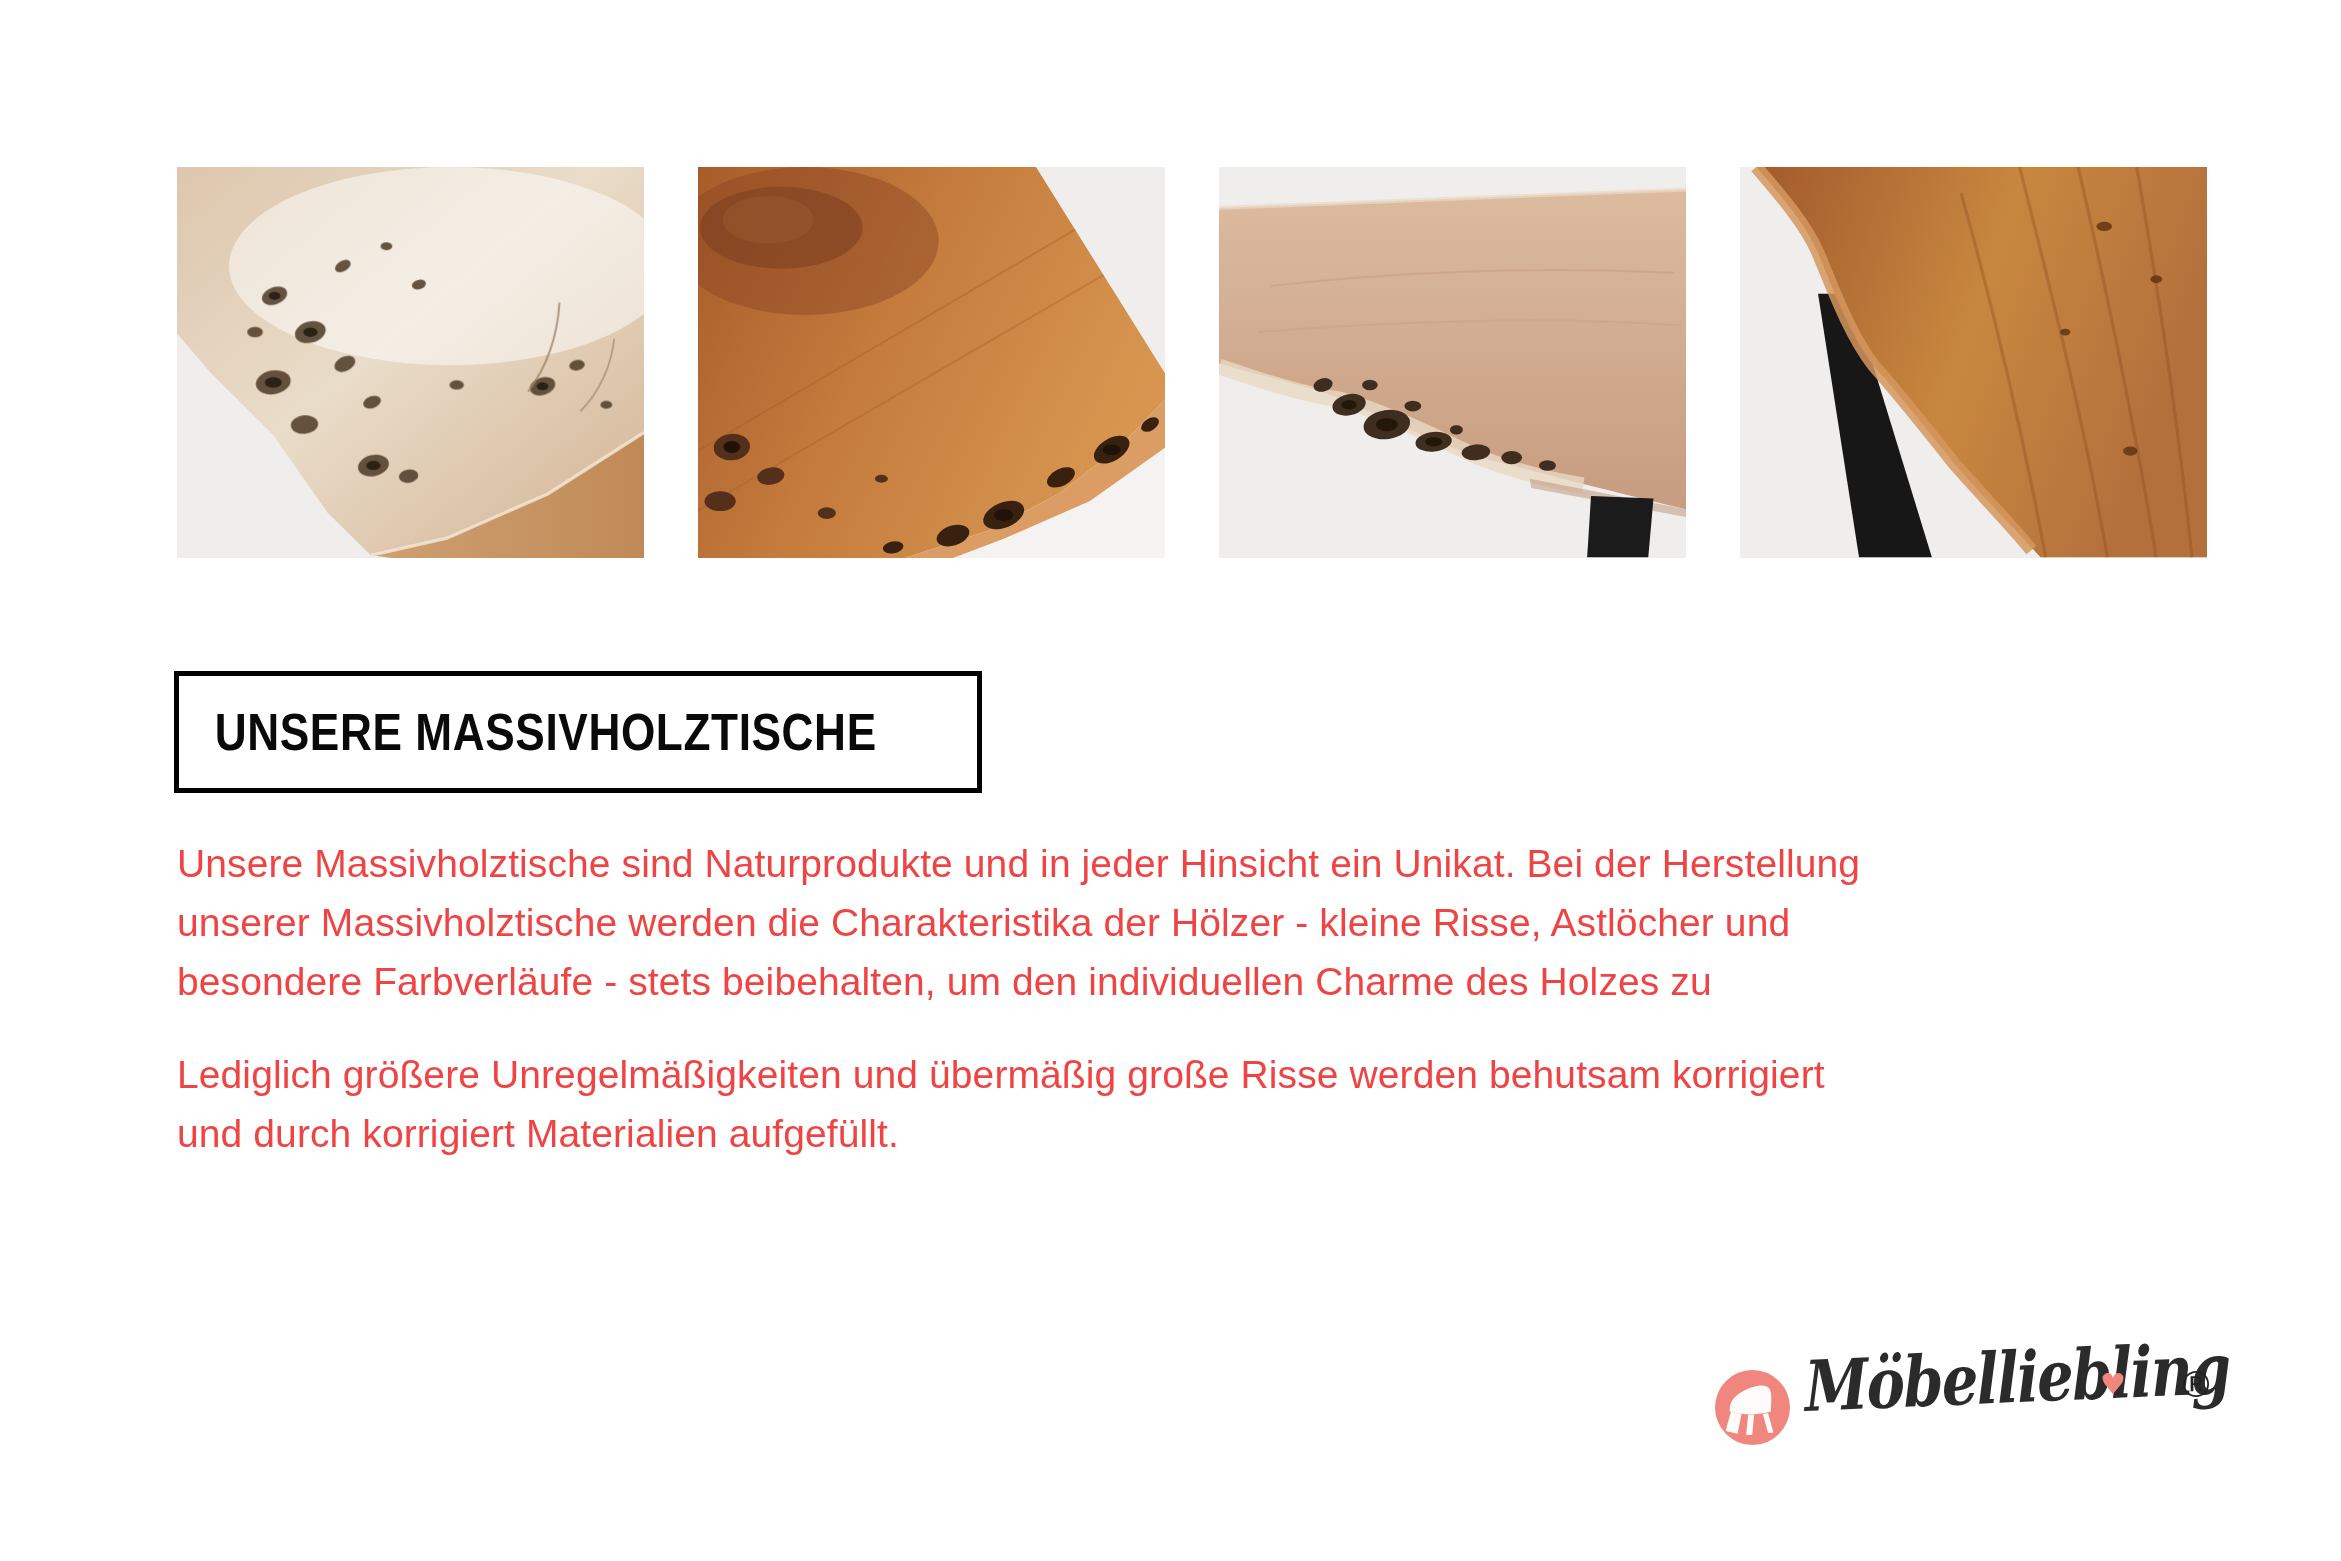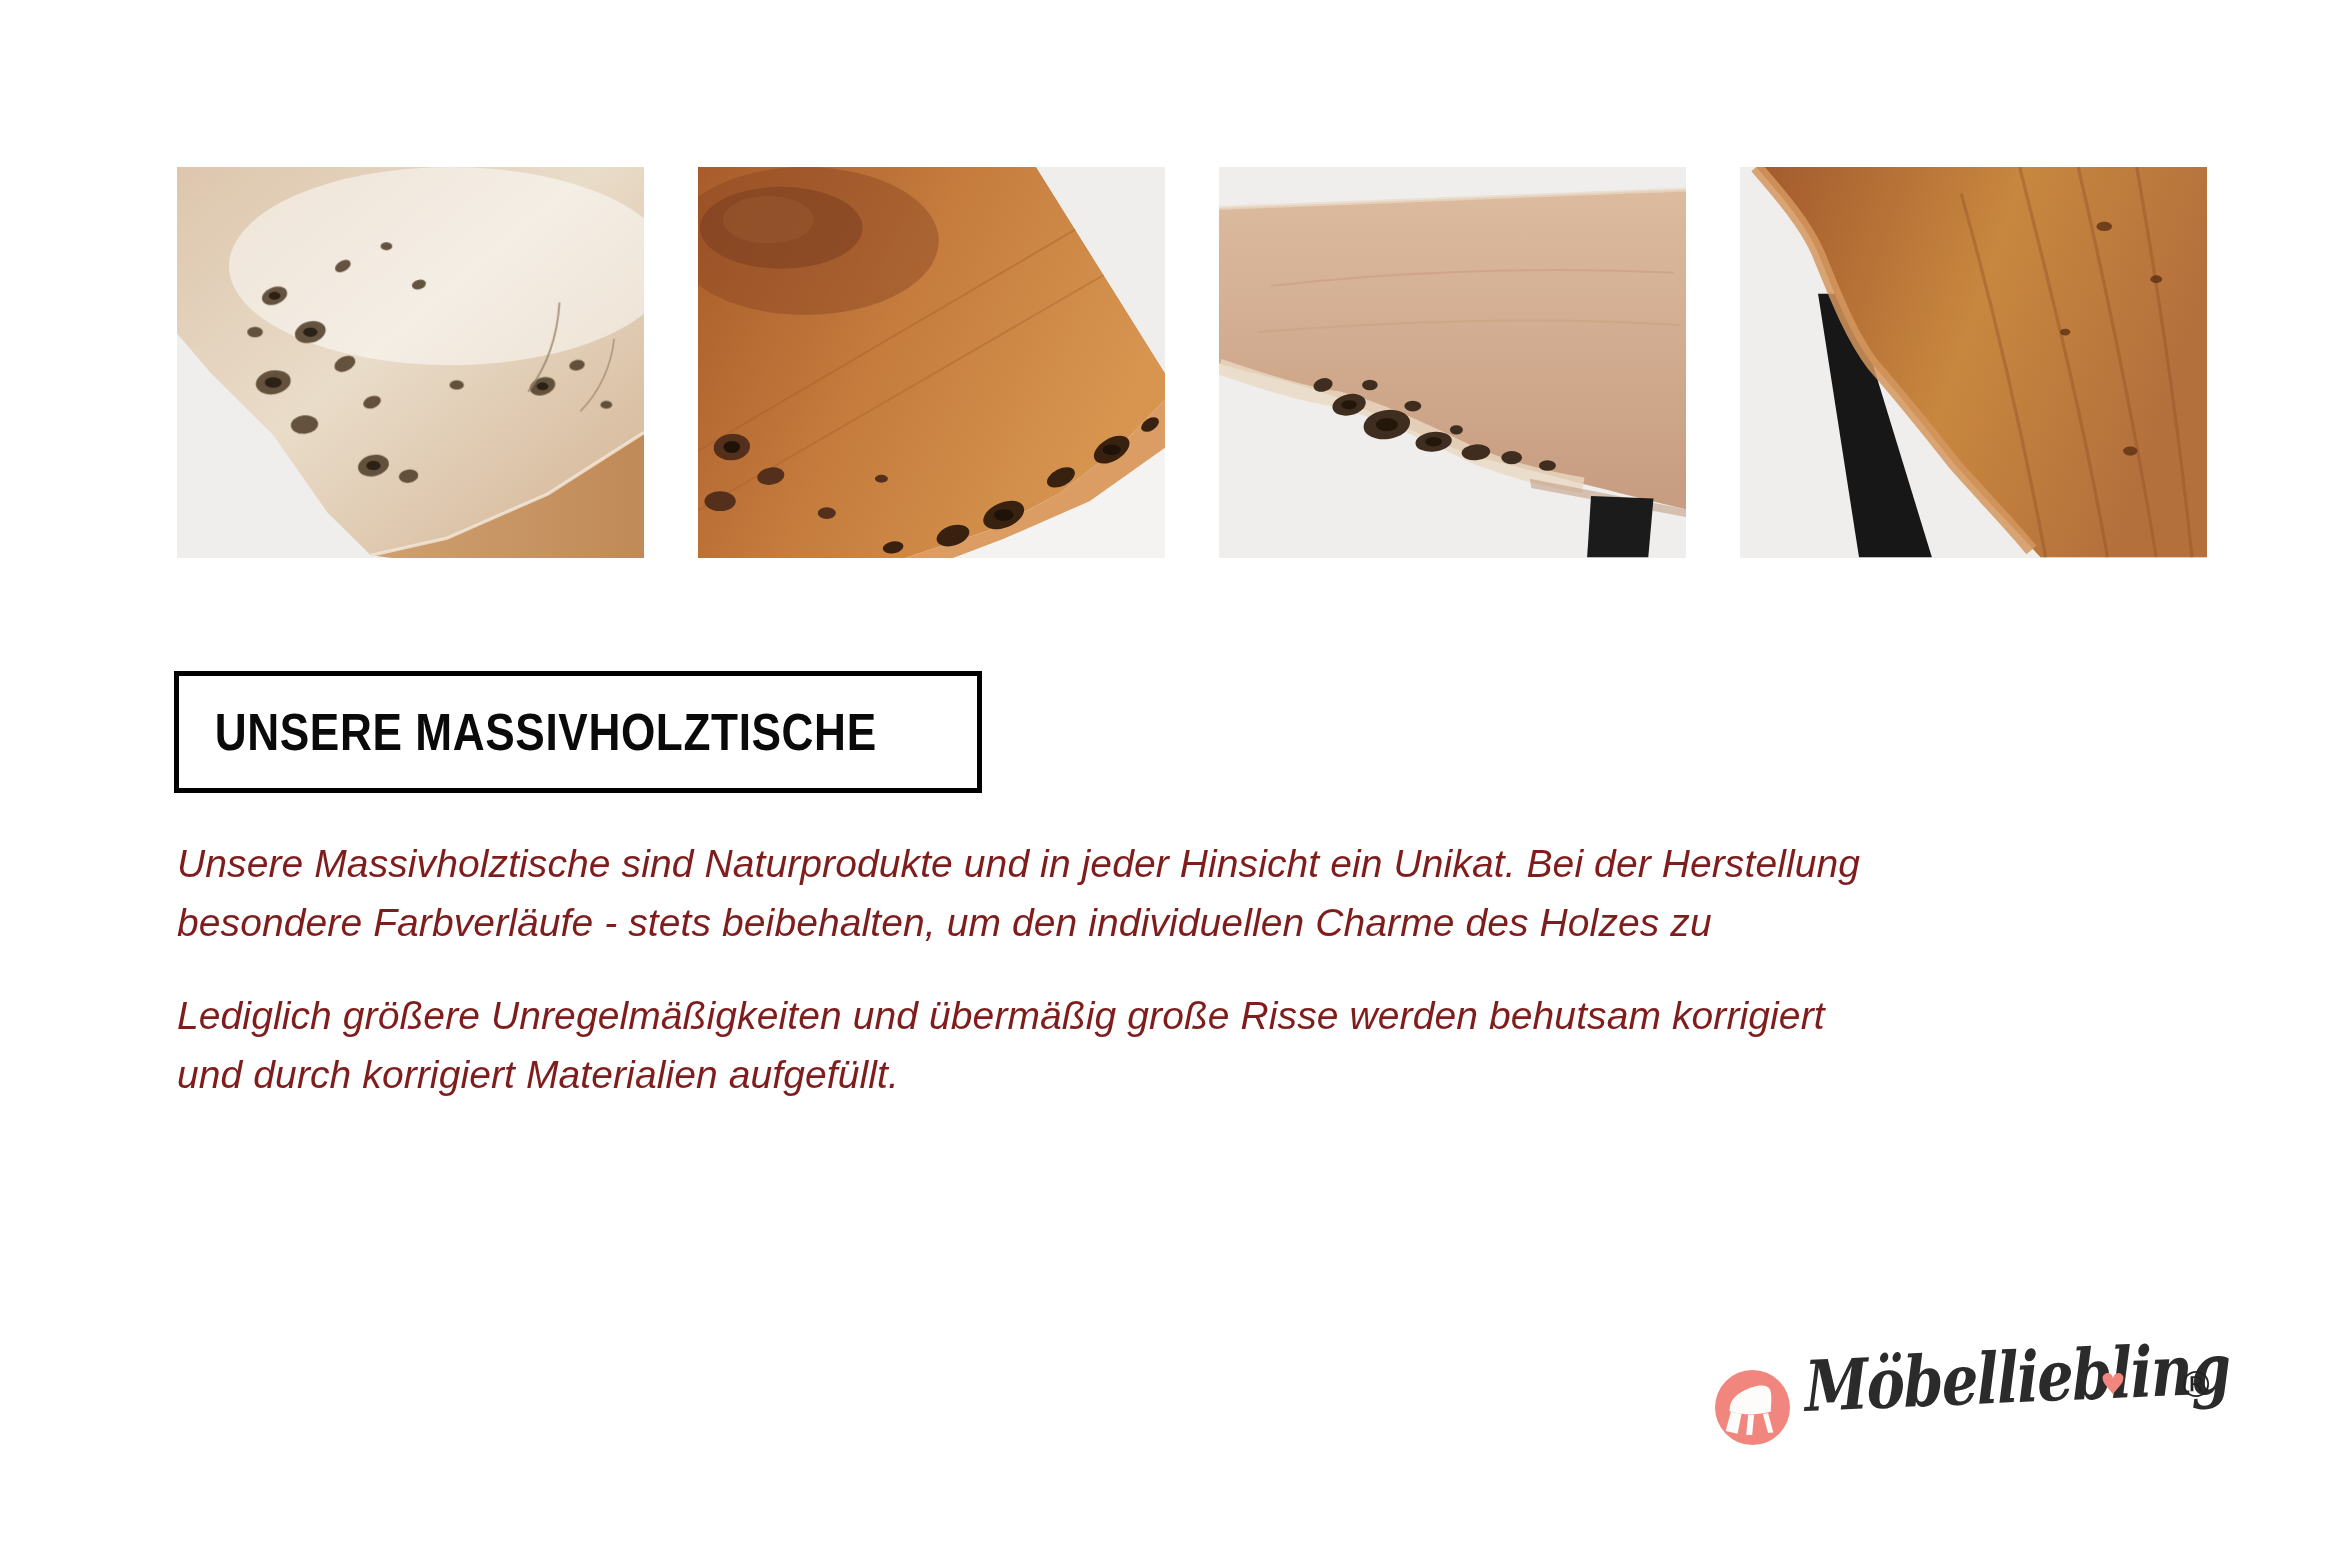--- a/index.html
+++ b/index.html
@@ -18,21 +18,21 @@
   .heading-box .head{display:inline-block;padding-left:42px;font-weight:700;font-size:52px;
                letter-spacing:0.7px;color:#0a0a0a;white-space:nowrap;
                transform:scaleX(.85);transform-origin:left center;}
 
   
   .copy{position:absolute;left:177px;top:834px;color:#181818;}
   .para{margin:0 0 34px 0;padding:0;}
   .para.p2{margin-bottom:46px;}
   .para.p3{margin-bottom:0;}
   .line{display:block;font-size:39px;line-height:59px;white-space:nowrap;
-        font-weight:400;letter-spacing:0.1px;color:#7f1d1d;font-style:italic;}
+        font-weight:400;letter-spacing:0.1px;color:#ef4444;}
 
   
   .logo{position:absolute;left:1715px;top:1355px;width:621px;height:185px;}
   .logo-mark{position:absolute;left:0;top:14.5px;width:75px;height:75px;}
   .logo-script{position:absolute;left:91px;top:-9.3px;font-family:"DejaVu Serif", serif;
         font-style:italic;font-weight:700;font-size:70px;line-height:82px;color:#2b2b2b;
         letter-spacing:-2px;white-space:nowrap;
         transform:scaleX(.82) rotate(-2deg);transform-origin:left bottom;}
   .logo-heart{position:absolute;left:385px;top:12px;font-size:29px;color:#f0867d;
         font-family:"DejaVu Sans", sans-serif;}
@@ -200,20 +200,21 @@
     </figure>
   </div>
 
   <div class="heading-box">
     <span class="head">UNSERE MASSIVHOLZTISCHE</span>
   </div>
 
   <div class="copy">
     <p class="para p1">
       <span class="line">Unsere Massivholztische sind Naturprodukte und in jeder Hinsicht ein Unikat. Bei der Herstellung</span>
+      <span class="line">unserer Massivholztische werden die Charakteristika der Hölzer - kleine Risse, Astlöcher und</span>
       <span class="line">besondere Farbverläufe - stets beibehalten, um den individuellen Charme des Holzes zu</span>
     </p>
     <p class="para p2">
       <span class="line">Lediglich größere Unregelmäßigkeiten und übermäßig große Risse werden behutsam korrigiert</span>
       <span class="line">und durch korrigiert Materialien aufgefüllt.</span>
     </p>
   </div>
 
   <div class="logo">
     <span class="logo-mark">

